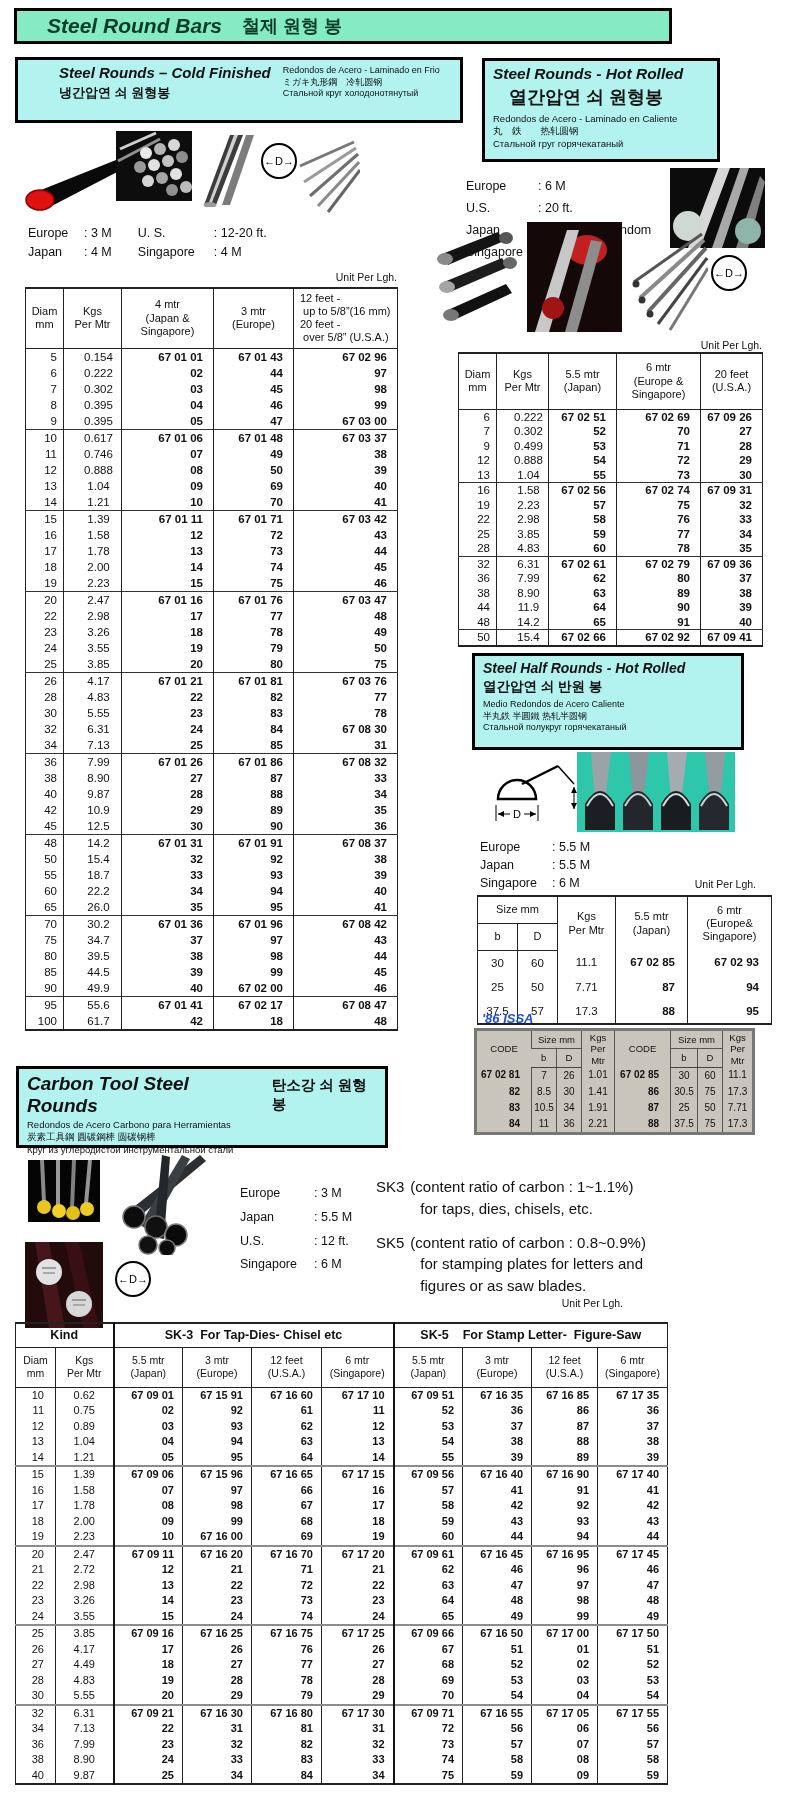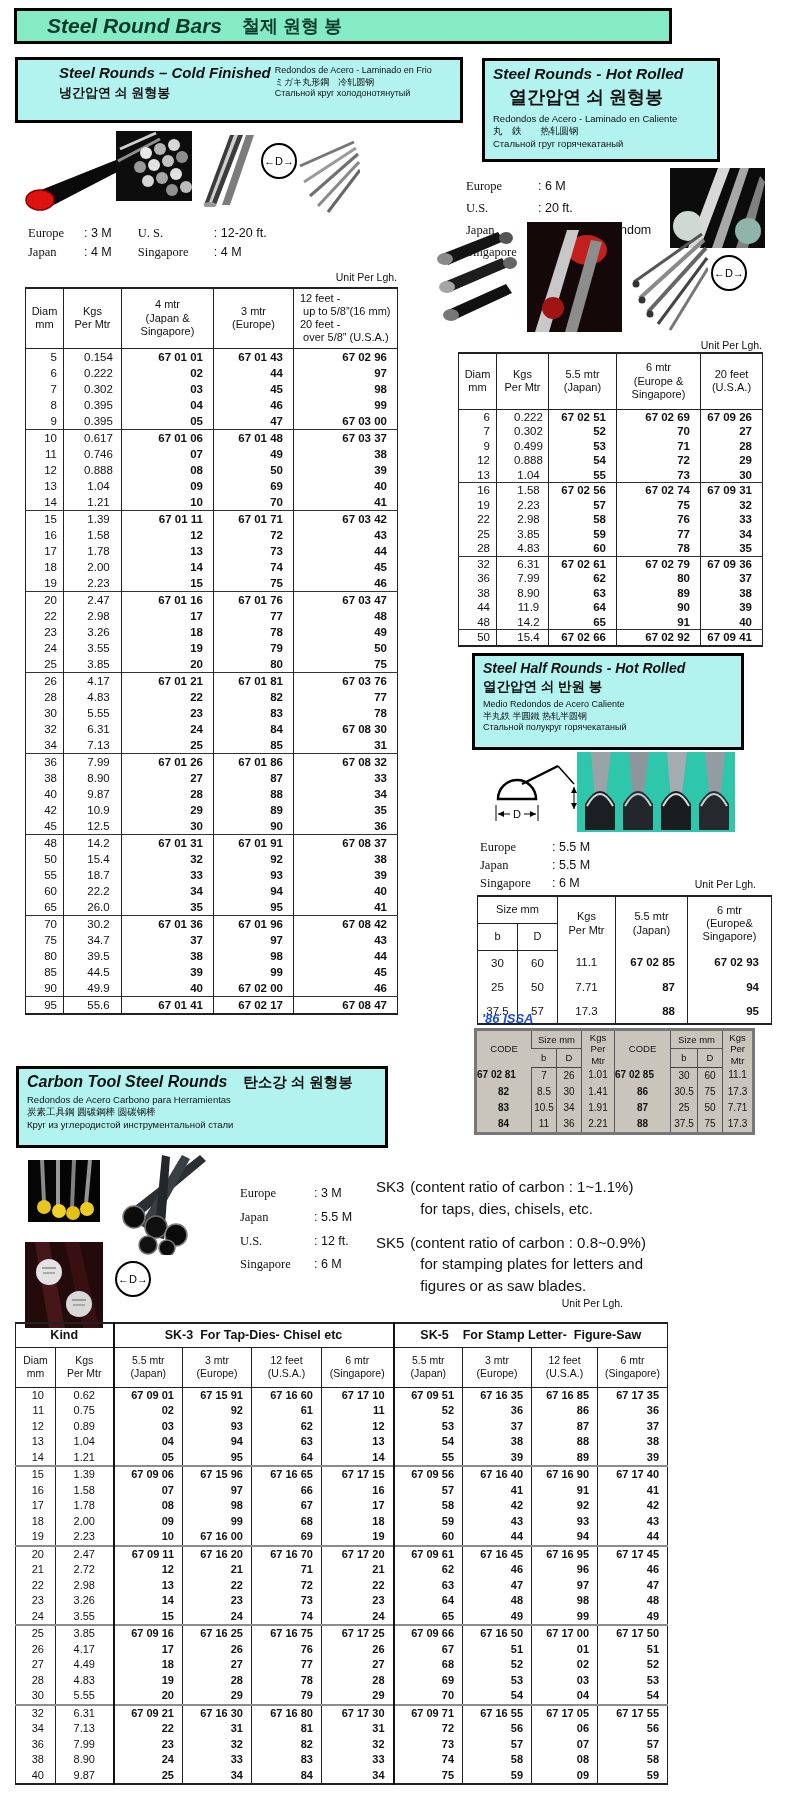--- a/index.html
+++ b/index.html
@@ -12,44 +12,44 @@
           border:3px solid #000;display:flex;align-items:center;gap:20px;padding-left:30px;}
   .banner .en{font-style:italic;font-weight:bold;font-size:21px;color:#073b28;}
   .banner .ko{font-weight:bold;font-size:18px;color:#073b28;}
 
   
   .secbox{position:absolute;background:#b2f3f0;border:3px solid #000;padding:4px 8px;}
   .sb-title{font-style:italic;font-weight:bold;}
   .sb-ko{font-weight:bold;}
   .sb-sub{font-size:9px;line-height:1.3;}
 
-  .cold-box{left:15px;top:57px;width:448px;height:66px;display:flex;gap:4px;padding-left:41px;}
+  .cold-box{left:15px;top:57px;width:448px;height:66px;display:flex;gap:12px;padding-left:41px;}
   .cold-box .sb-title{font-size:15px;}
   .cold-box .sb-ko{font-size:13px;margin-top:3px;}
   .cold-box .sb-sub{padding-top:1px;}
 
   .hot-box{left:482px;top:58px;width:238px;height:104px;}
   .hot-box .sb-title{font-size:15.5px;}
   .hot-box .sb-ko{font-size:18px;margin:2px 16px 4px;}
   .hot-box .sb-sub{font-size:9.5px;}
 
   .half-box{left:472px;top:653px;width:272px;height:97px;}
   .half-box .sb-title{font-size:14px;}
   .half-box .sb-ko{font-size:13.5px;margin:2px 0 3px;}
 
   .carbon-box{left:16px;top:1066px;width:372px;height:82px;}
   .carbon-box .titlerow{display:flex;gap:16px;align-items:baseline;}
-  .carbon-box .sb-title{font-size:16px;}
+  .carbon-box .sb-title{font-size:19px;}
   .carbon-box .sb-ko{font-size:14.5px;}
   .carbon-box .sb-sub{font-size:9.5px;margin-top:2px;}
 
   
   .lengths{position:absolute;font-size:12.5px;line-height:1.55;}
   .len-row{display:flex;}
-  .len-label{display:inline-block;font-family:Liberation Serif, serif;}
+  .len-label{display:inline-block;}
   .cold-lengths{left:28px;top:224px;display:flex;gap:26px;}
   .cold-lengths .len-label{width:56px;}
   .cold-lengths .c2 .len-label{width:76px;}
   .hot-lengths{left:466px;top:176px;line-height:1.75;}
   .hot-lengths .len-label{width:72px;}
   .half-lengths{left:480px;top:838px;line-height:1.45;}
   .half-lengths .len-label{width:72px;}
   .carbon-lengths{left:240px;top:1182px;line-height:1.9;}
   .carbon-lengths .len-label{width:74px;}
 
@@ -88,21 +88,21 @@
   .half-tbl td:nth-child(-n+3){text-align:center;}
   .half-tbl td:nth-child(n+4){text-align:right;padding-right:12px;font-weight:bold;}
 
   .issa-label{position:absolute;left:482px;top:1011px;font-size:13px;font-style:italic;
               font-weight:bold;color:#1d4ed8;}
   .issa-tbl{left:474px;top:1028px;width:278px;background:#c9c5bd;
             border:3px solid #777;border-collapse:collapse;}
   .issa-tbl th{font-size:9.5px;border-color:#555;padding:1px 2px;height:17px;}
   .issa-tbl td{font-size:10px;border-color:#555;height:16px;line-height:16px;}
   .issa-tbl thead tr:last-child th{border-bottom:1.4px solid #444;}
-  .issa-tbl td:nth-child(1),.issa-tbl td:nth-child(5){text-align:right;padding-right:22px;font-weight:bold;}
+  .issa-tbl td:nth-child(1),.issa-tbl td:nth-child(5){text-align:right;padding-right:11px;font-weight:bold;}
   .issa-tbl td:nth-child(2),.issa-tbl td:nth-child(3),.issa-tbl td:nth-child(4),
   .issa-tbl td:nth-child(6),.issa-tbl td:nth-child(7),.issa-tbl td:nth-child(8){text-align:center;}
 
   
   .sk-notes{position:absolute;left:376px;top:1176px;width:292px;font-size:15px;line-height:1.45;}
   .sk-note{margin-bottom:12px;display:flex;gap:6px;}
   .sk-code{font-weight:normal;white-space:nowrap;}
   .sk-body div{padding-left:10px;}
   .sk-body div:first-child{padding-left:0;}
 
@@ -516,20 +516,27 @@
           <td>40</td>
           <td>67 02 00</td>
           <td>46</td>
         </tr>
         <tr class="grp">
           <td>95</td>
           <td>55.6</td>
           <td>67 01 41</td>
           <td>67 02 17</td>
           <td>67 08 47</td>
+        </tr>
+        <tr>
+          <td>100</td>
+          <td>61.7</td>
+          <td>42</td>
+          <td>18</td>
+          <td>48</td>
         </tr>
       </tbody>
   </table>
 
   <div class="secbox hot-box">
     <div class="sb-title">Steel Rounds - Hot Rolled</div>
     <div class="sb-ko">열간압연 쇠 원형봉</div>
     <div class="sb-sub">
       <div>Redondos de Acero - Laminado en Caliente</div>
       <div>丸　鉄　　热轧圆钢</div>

